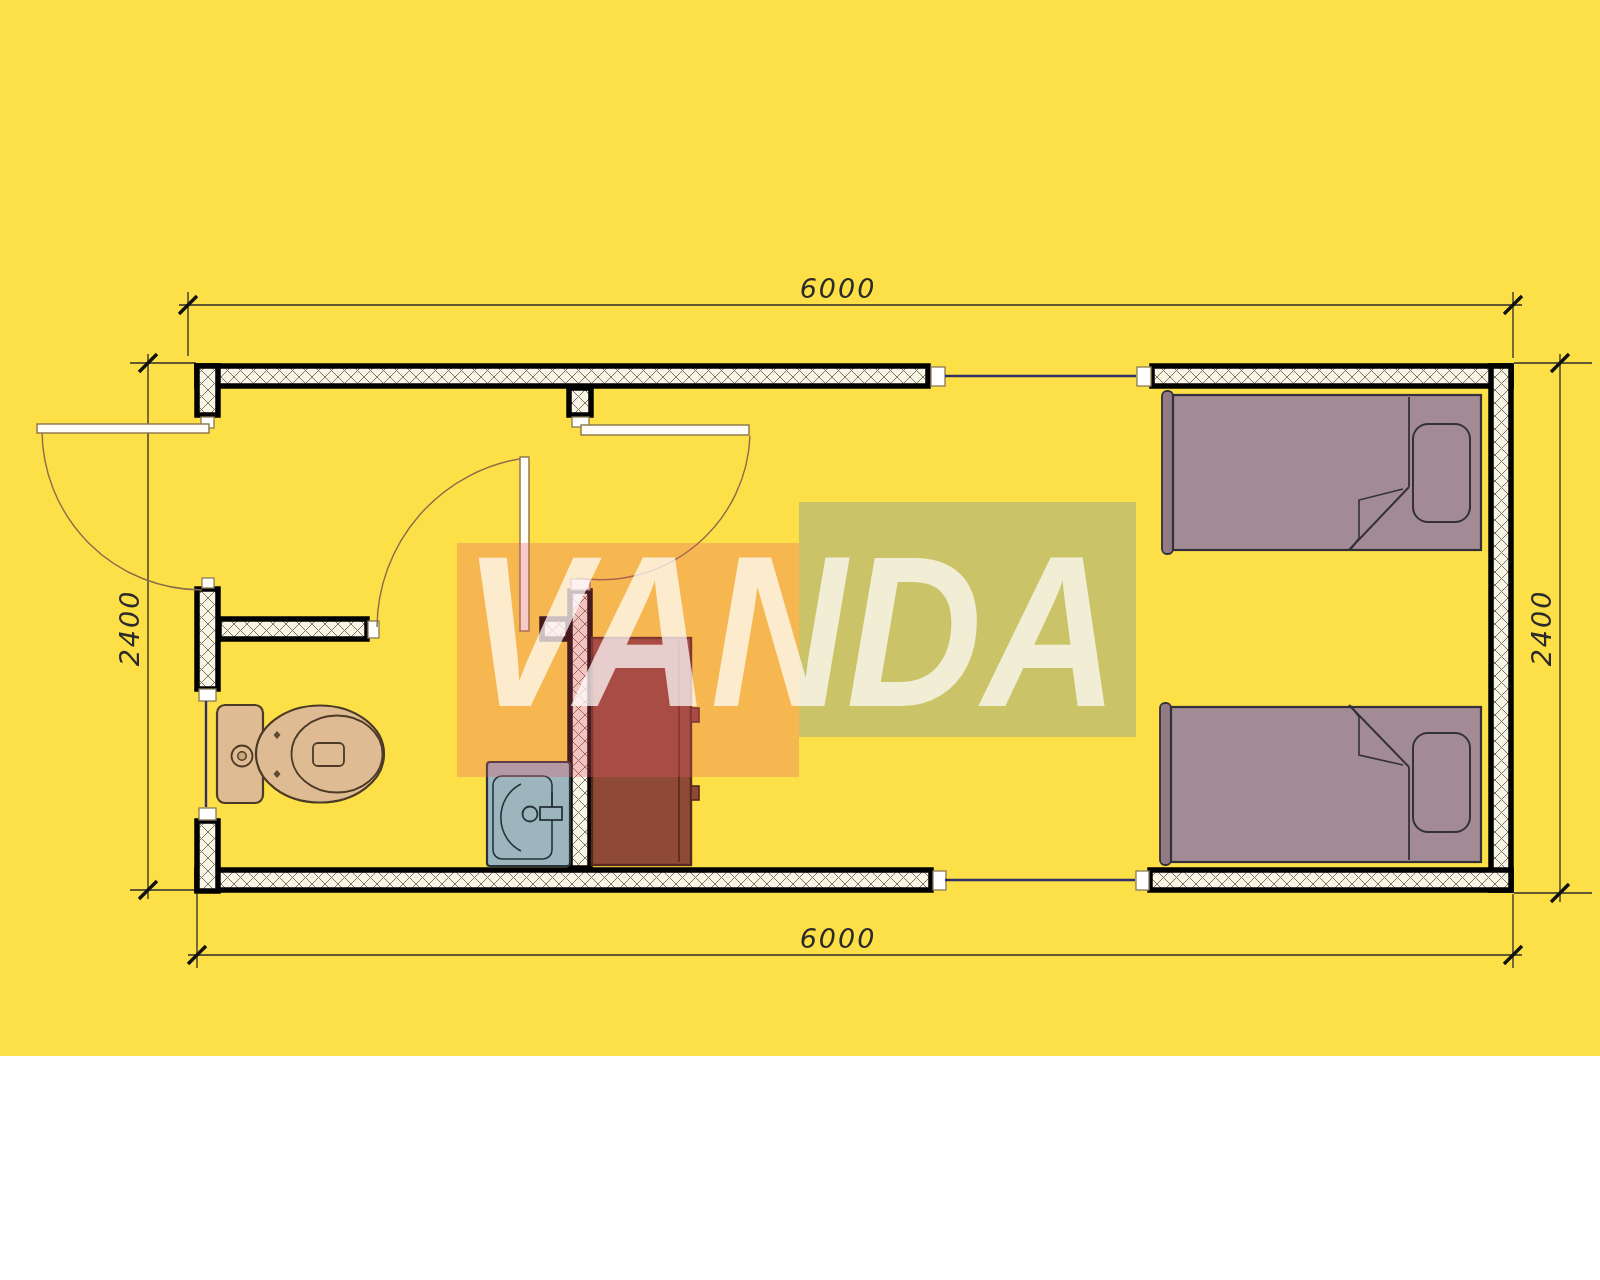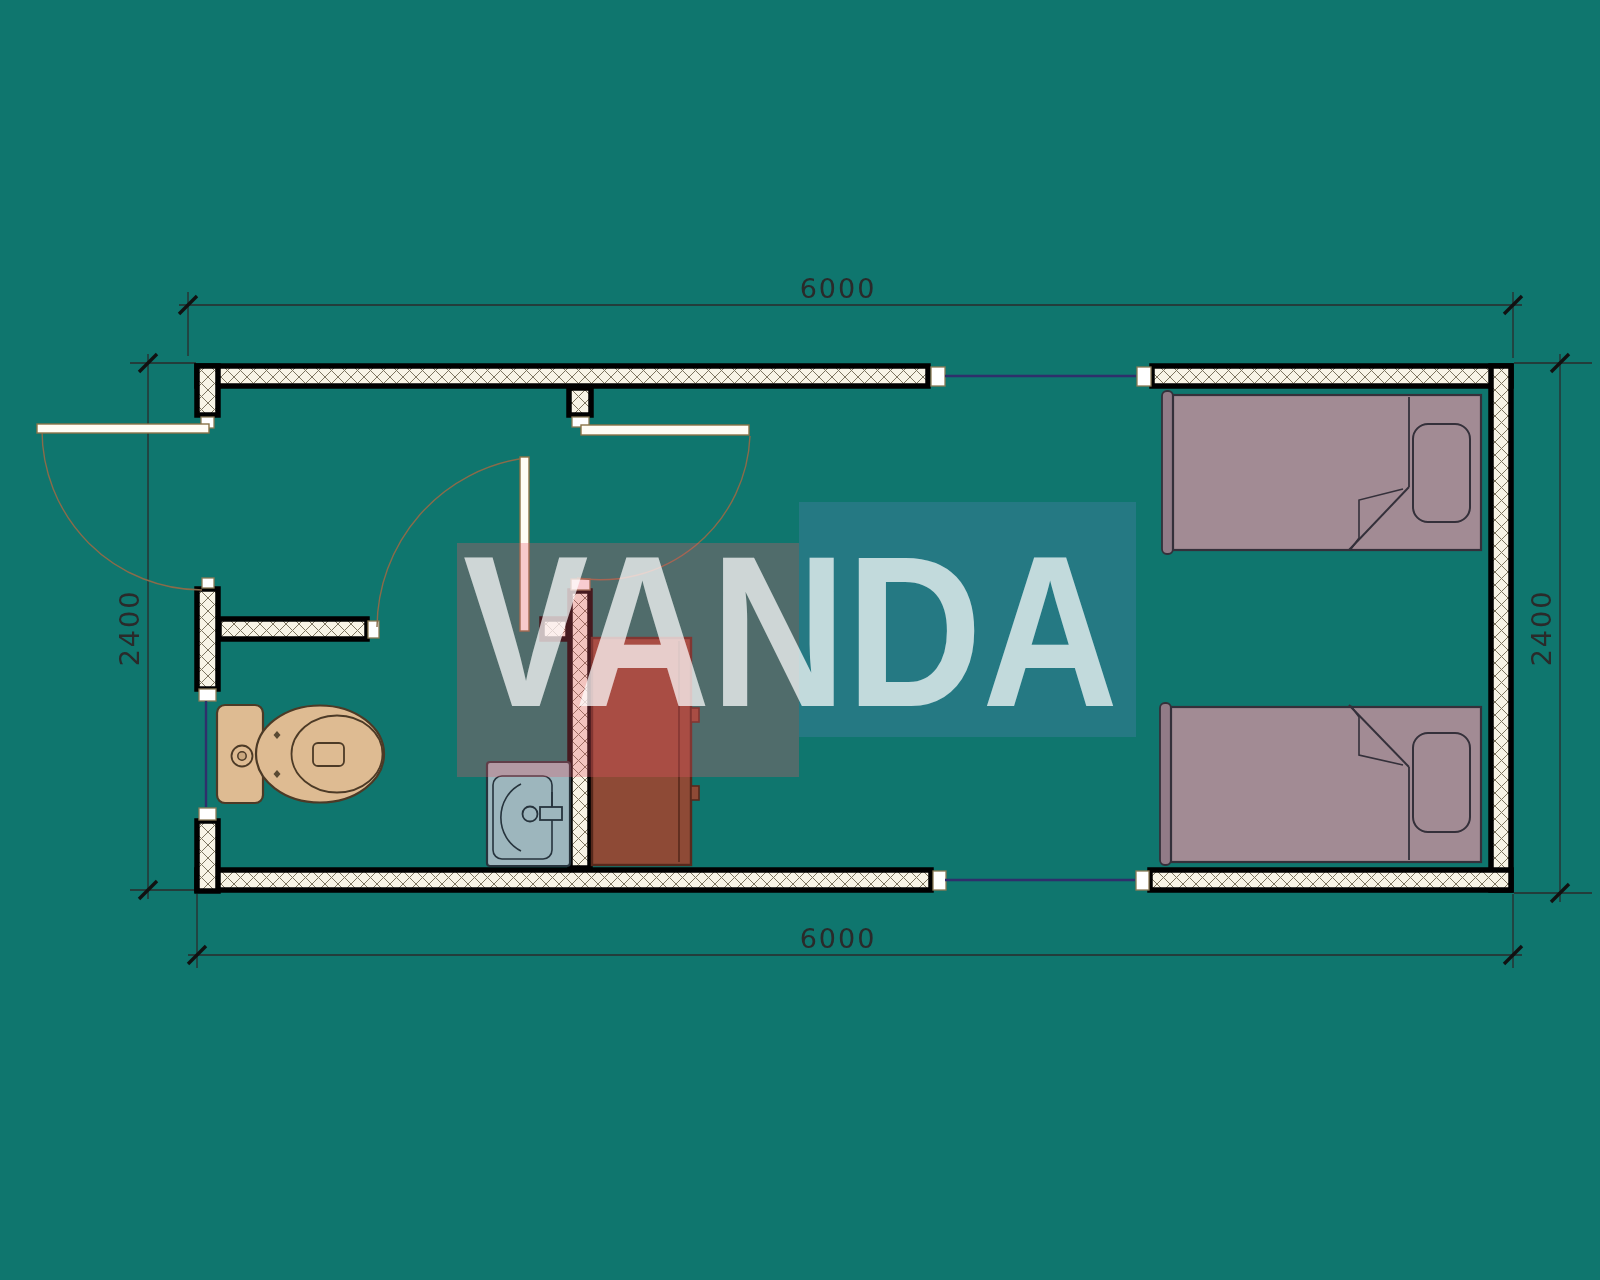--- a/index.html
+++ b/index.html
@@ -1,17 +1,17 @@
 <!DOCTYPE html>
 <html><head>
 <meta charset="utf-8">
 <style>
   html,body{margin:0;padding:0;background:#ffffff;}
-  .stage{position:relative;width:1600px;height:1280px;background:#0f766e;overflow:hidden;
-         font-family:"DejaVu Sans", sans-serif;}
+  .stage{position:relative;width:1600px;height:1056px;background:#fde047;overflow:hidden;
+         font-family:"DejaVu Sans", sans-serif;font-style:italic;}
   svg{position:absolute;left:0;top:0;}
   text{font-family:"DejaVu Sans", sans-serif;}
   .dimtext{fill:#2a2a2a;font-size:27px;letter-spacing:2px;}
   .wmtext{font-family:"Liberation Sans", sans-serif;font-weight:bold;
           fill:rgba(255,255,255,0.72);}
 </style>
 </head>
 <body>
 
 <div class="stage">

